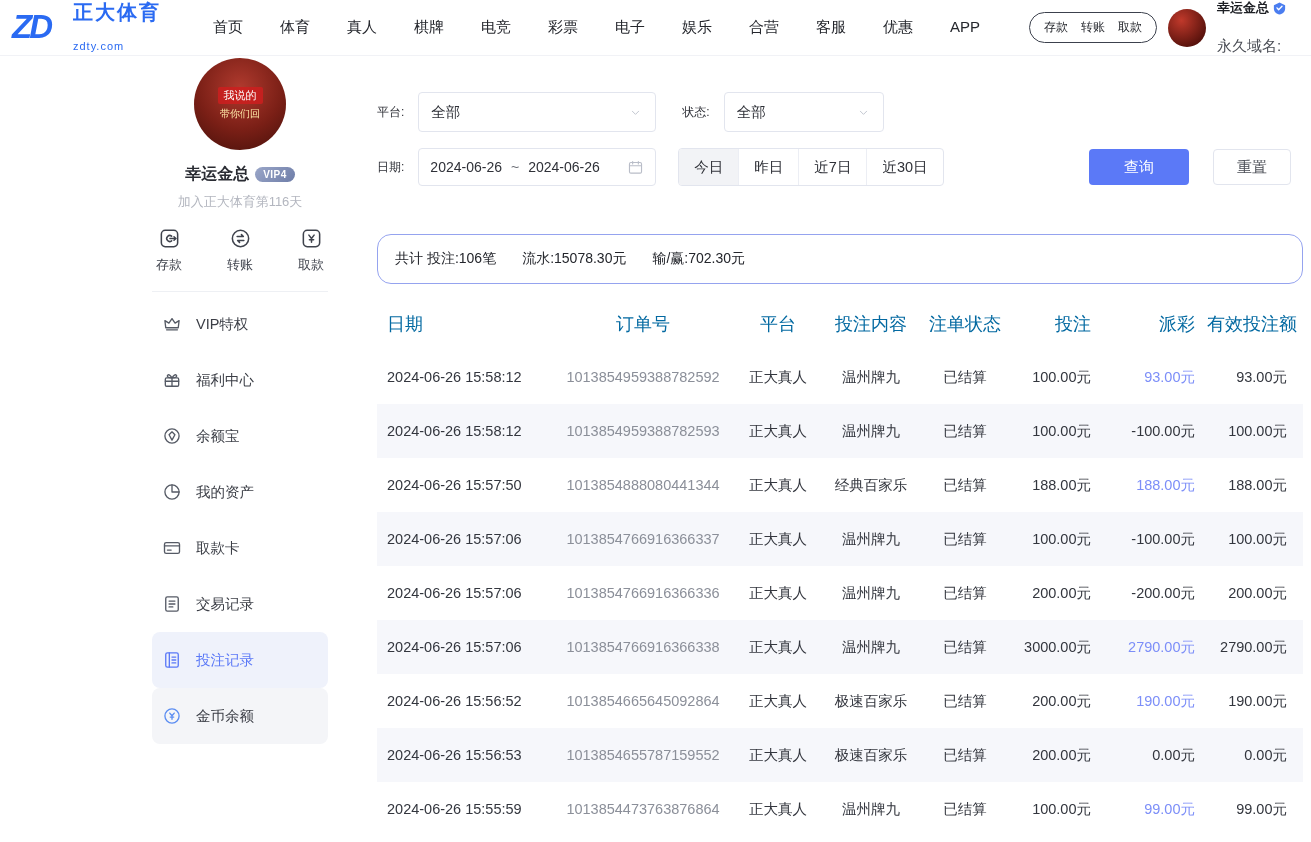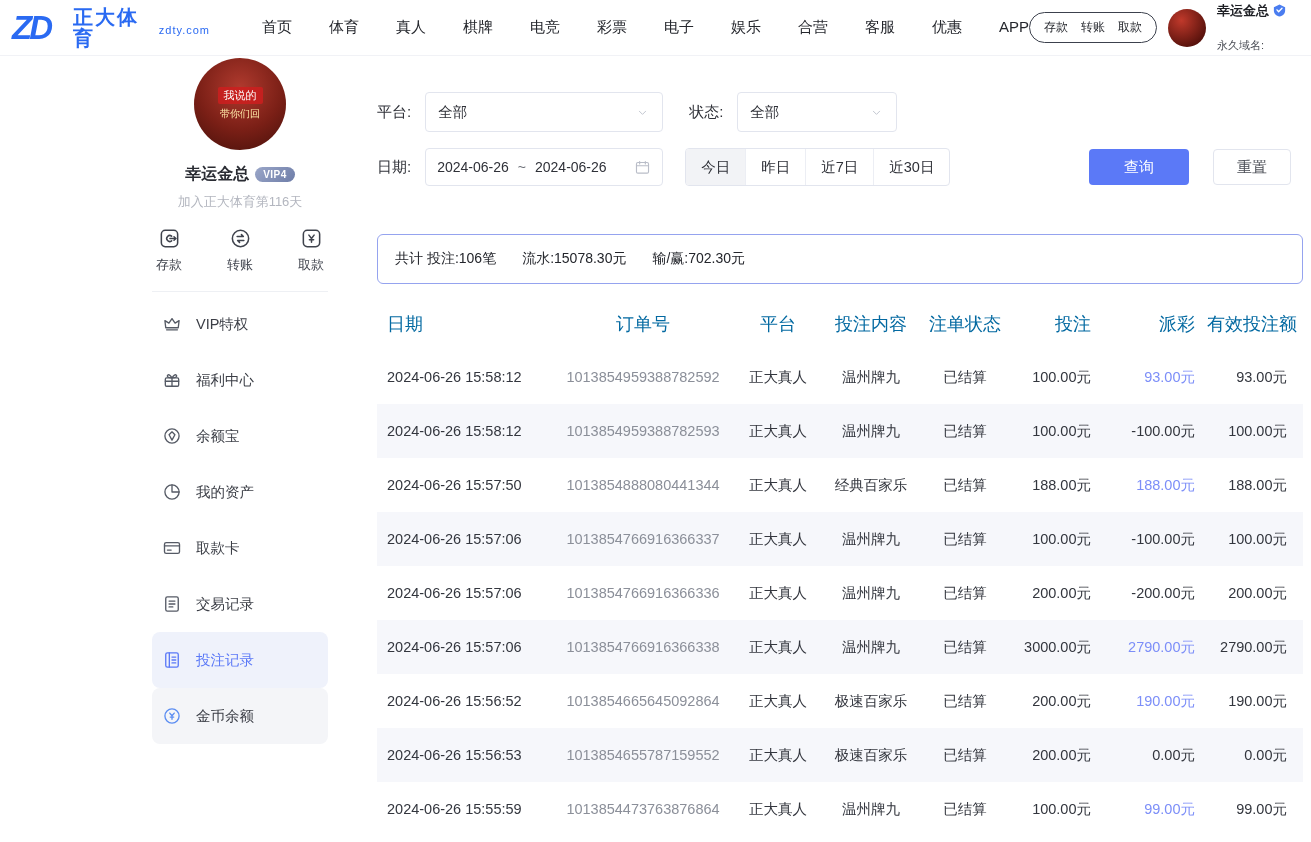--- a/index.html
+++ b/index.html
@@ -6,37 +6,37 @@
   html,body{width:1311px;height:842px;overflow:hidden;background:#fff;color:#333;
     font-family:"Liberation Sans","DejaVu Sans",sans-serif;}
   a{text-decoration:none;color:inherit}
   ul{list-style:none}
 
   
   .header{height:56px;display:flex;align-items:center;padding:0 6px 0 12px;
     background:#fff;border-bottom:1px solid #f1f2f6;position:relative;z-index:2}
   .logo{display:flex;align-items:center;gap:23px;cursor:pointer}
   .logo-mark{font-size:33px;font-weight:800;font-style:italic;color:#2a6af2;letter-spacing:-3px}
-  .logo-text{display:flex;flex-direction:row;line-height:1.05}
+  .logo-text{display:flex;flex-direction:column;line-height:1.05}
   .logo-name{font-size:20px;font-weight:700;color:#2a6af2;letter-spacing:2px}
   .logo-domain{font-size:11px;color:#2a6af2;letter-spacing:1px;margin-top:18px}
   .topnav{display:flex;gap:37px;margin-left:52px;font-size:15px;color:#25272d}
   .nav-item{cursor:pointer;white-space:nowrap}
   .top-right{margin-left:auto;display:flex;align-items:center;gap:11px}
   .wallet-pill{display:flex;gap:13px;border:1px solid #3c414d;border-radius:16px;
     padding:6px 14px;font-size:12px;color:#25272d}
   .wallet-action{cursor:pointer;white-space:nowrap}
   .hdr-avatar{width:38px;height:38px;border-radius:50%;flex:none;cursor:pointer;
     background:radial-gradient(circle at 35% 30%,#c0392b,#58120c 75%)}
   .user-block{line-height:1.2;min-width:88px}
   .user-name-row{display:flex;align-items:center;gap:3px;font-size:13px;font-weight:700;
     color:#1e2025;white-space:nowrap}
   .mini-vip{width:15px;height:15px;display:inline-flex;flex:none}
   .mini-vip svg{width:100%;height:100%}
-  .domain-label{font-size:11px;color:#4a4d55;margin-top:21px;white-space:nowrap}
+  .domain-label{font-size:15px;color:#4a4d55;margin-top:21px;white-space:nowrap}
 
   
   .content{display:flex;height:786px}
   .sidebar{width:360px;flex:none;padding:2px 0 0 152px}
   .side-inner{width:176px}
 
   
   .big-avatar{width:92px;height:92px;border-radius:50%;margin:0 auto;color:#fff;text-align:center;
     background:radial-gradient(circle at 50% 32%,#b03a2e 0%,#7a1f16 55%,#45100a 100%);
     display:flex;flex-direction:column;align-items:center;justify-content:center;gap:3px;cursor:pointer}
@@ -60,21 +60,21 @@
   .mi-icon svg{width:100%;height:100%}
   .menu-item.active{background:#eff2fb;color:#5b79f7}
   .menu-item.active .mi-icon{color:#5b79f7}
   .menu-item.highlighted{background:#f4f5f8}
   .menu-item.highlighted .mi-icon{color:#5b8df2}
 
   
   .main{flex:1;min-width:0;padding:36px 8px 0 17px}
   .filter-row{display:flex;align-items:center}
   .filter-row + .filter-row{margin-top:16px}
-  .f-label{font-size:15px;color:#2f3138;margin-right:14px;white-space:nowrap}
+  .f-label{font-size:12px;color:#2f3138;margin-right:14px;white-space:nowrap}
   .gap-status{margin-left:26px}
   .select{width:238px;height:40px;border:1px solid #e2e5ee;border-radius:4px;background:#fff;
     display:flex;align-items:center;justify-content:space-between;padding:0 12px;
     font-size:14.5px;color:#2f3138;cursor:pointer}
   .select.small{width:160px}
   .chev{width:15px;height:15px;color:#c3c7d1;flex:none}
   .chev svg{width:100%;height:100%}
   .date-box{width:238px;height:38px;border:1px solid #e2e5ee;border-radius:4px;
     display:flex;align-items:center;gap:9px;padding:0 11px;font-size:14px;color:#2f3138;cursor:pointer}
   .date-sep{color:#6a6d75}
@@ -85,21 +85,21 @@
   .range-item{padding:0 15px;line-height:36px;font-size:14.5px;color:#2f3138;cursor:pointer;
     border-left:1px solid #eceef4;white-space:nowrap}
   .range-item:first-child{border-left:none}
   .range-item.active{background:#f2f3f6}
   .btns{margin-left:auto;display:flex;gap:24px;padding-right:12px}
   .btn{height:36px;border-radius:4px;font-size:15px;cursor:pointer;font-family:Liberation Serif, serif}
   .btn.primary{width:100px;background:#5b79f7;color:#fff;border:none}
   .btn.ghost{width:78px;background:#fff;color:#4a4d55;border:1px solid #e2e5ee}
 
   
-  .summary{margin-top:48px;height:50px;border:1px solid #95a3ef;border-radius:6px;background:#fff;
+  .summary{margin-top:48px;height:50px;border:1px solid #95a3ef;border-radius:14px;background:#fff;
     display:flex;align-items:center;gap:26px;padding:0 17px;font-size:14px;color:#23252b}
 
   
   .table{margin-top:14px}
   .thead,.trow{display:grid;grid-template-columns:176px 180px 90px 96px 92px 86px 104px 1fr;
     align-items:center}
   .thead{height:52px;font-size:18px;color:#0369a1}
   .trow{height:54px;font-size:14.5px;color:#33363e}
   .trow.alt{background:#f6f7fb}
   .th,.td{padding:0 6px;white-space:nowrap;overflow:hidden}

